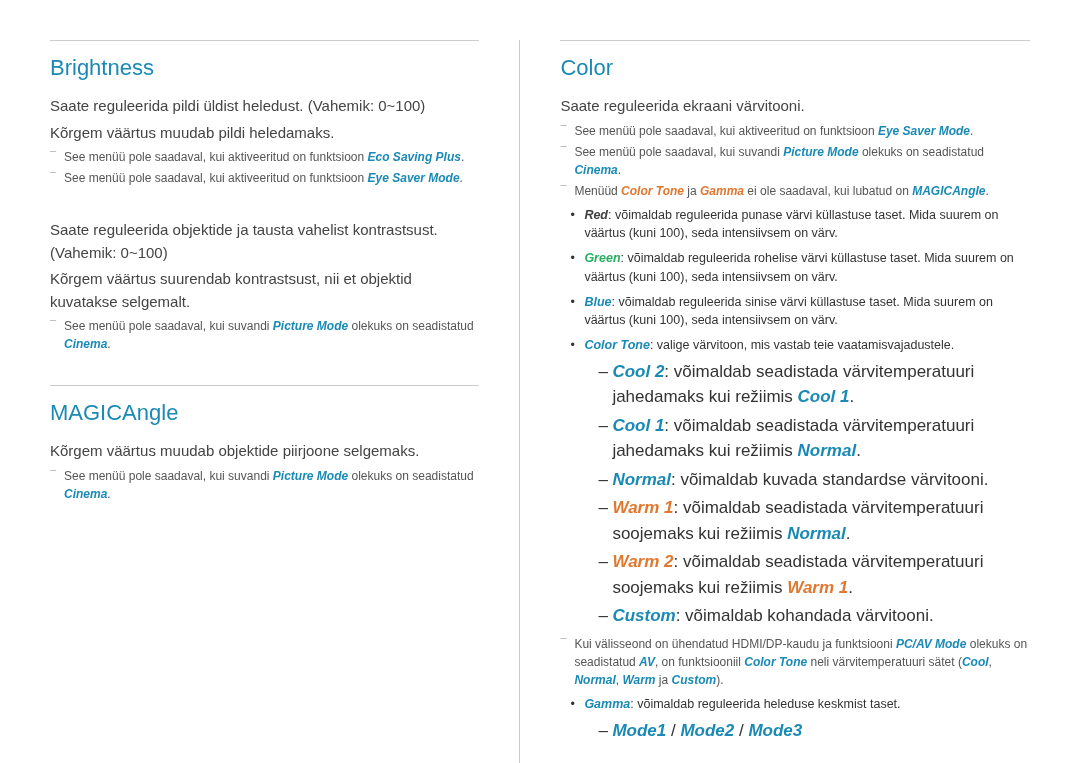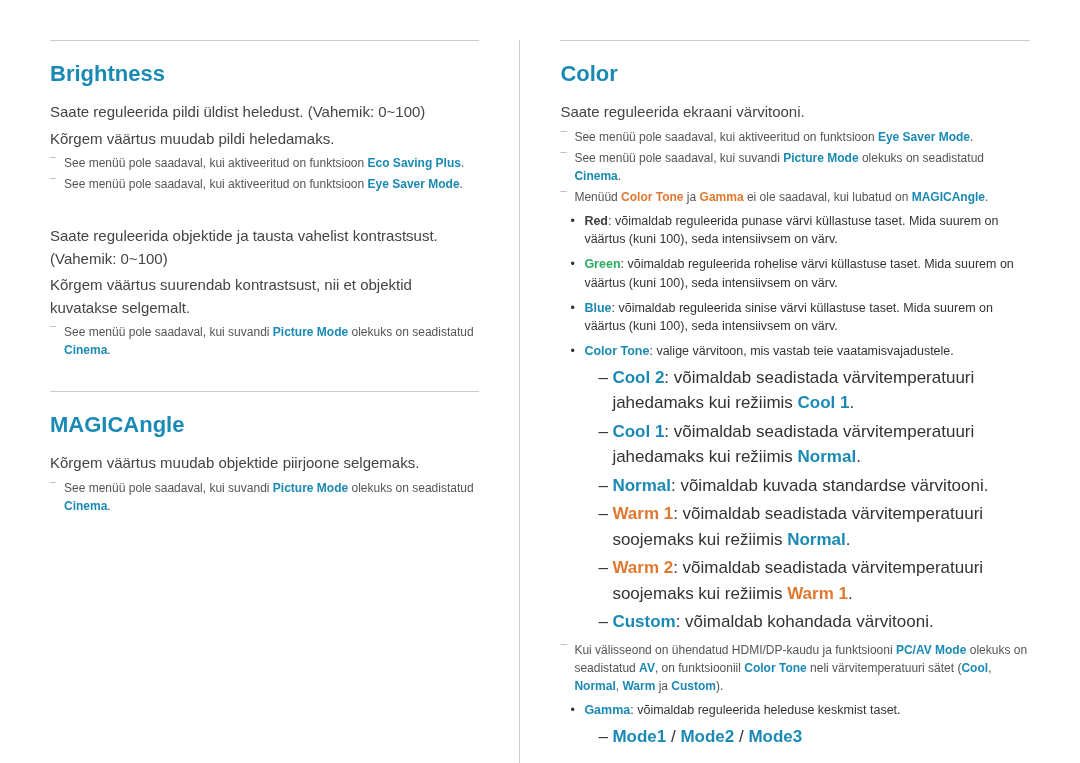--- a/index.html
+++ b/index.html
@@ -24,24 +24,24 @@
     }
     .right-col {
       width: 52%;
       padding-left: 40px;
     }
     .section {
       margin-bottom: 32px;
     }
     .section-title {
       font-size: 22px;
-      font-weight: 700;
+      font-weight: 400;
       color: #1a8ab5;
       border-top: 1px solid #ccc;
-      padding-top: 20px;
+      padding-top: 14px;
       margin-bottom: 14px;
     }
     .section-desc {
       font-size: 15px;
       color: #444;
       margin-bottom: 4px;
       line-height: 1.5;
     }
     .note-line {
       font-size: 12px;
@@ -55,21 +55,21 @@
       content: '¯';
       position: absolute;
       left: 0;
       font-size: 11px;
       color: #888;
     }
     .highlight-blue { color: #1a8ab5; }
     .highlight-orange { color: #e07830; }
     .highlight-red { color: #404040; }
     .highlight-green { color: #27ae60; }
-    .bold { font-weight: bold; }
+    .bold { font-weight: bold; font-style: italic; }
     .bullet-list {
       list-style: none;
       padding-left: 10px;
       margin-top: 6px;
     }
     .bullet-list > li {
       margin-bottom: 6px;
       font-size: 12.5px;
       line-height: 1.5;
       padding-left: 14px;

